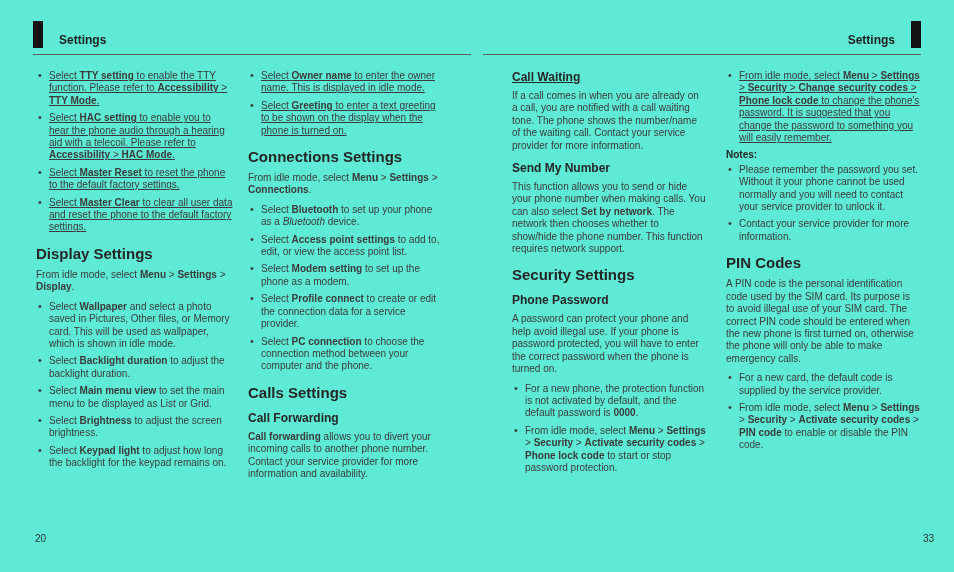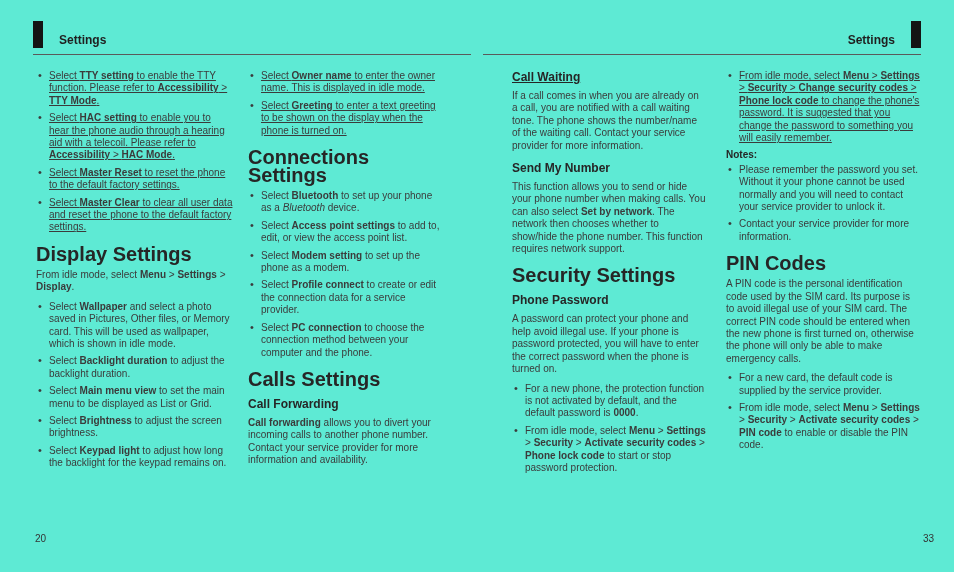--- a/index.html
+++ b/index.html
@@ -29,21 +29,21 @@
   .col1 { left:36px;  width:197px; }
   .col2 { left:248px; width:196px; }
   .col3 { left:512px; width:194px; }
   .col4 { left:726px; width:194px; }
   .col > :first-child { margin-top:0;text-decoration:underline; }
 
   ul { list-style:none; }
   li { position:relative; padding-left:13px; margin-bottom:5px; }
   li::before { content:"\2022"; position:absolute; left:2px; top:-1px; font-size:11px; color:#3b3b3b; }
 
-  h2 { font-size:20px; line-height:18px; font-weight:bold; color:#262626; margin:11px 0 6px; }
+  h2 { font-size:15px; line-height:18px; font-weight:bold; color:#262626; margin:11px 0 6px; }
   h3 { font-size:12px; line-height:15px; font-weight:bold; color:#262626; margin:9px 0 5px; }
   p  { margin:0 0 7px; }
   .notes-label { font-weight:bold; color:#262626; margin:2px 0 2px; }
   .b { font-weight:bold; }
   .i { font-style:italic; }
 
   
   .page-number { position:absolute; bottom:28px; font-size:10px; color:#333; }
   .page-number.left  { left:35px; }
   .page-number.right { right:20px; }
@@ -77,20 +77,21 @@
       <li><span>Select </span><span class="b">Keypad light</span><span> to adjust how long the backlight for the keypad remains on.</span></li>
     </ul>
   </div>
 
   <div class="col col2">
     <ul>
       <li><span>Select </span><span class="b">Owner name</span><span> to enter the owner name. This is displayed in idle mode.</span></li>
       <li><span>Select </span><span class="b">Greeting</span><span> to enter a text greeting to be shown on the display when the phone is turned on.</span></li>
     </ul>
     <h2>Connections Settings</h2>
+    <p><span>From idle mode, select </span><span class="b">Menu</span><span> &gt; </span><span class="b">Settings</span><span> &gt; </span><span class="b">Connections</span><span>.</span></p>
     <ul>
       <li><span>Select </span><span class="b">Bluetooth</span><span> to set up your phone as a </span><span class="i">Bluetooth</span><span> device.</span></li>
       <li><span>Select </span><span class="b">Access point settings</span><span> to add to, edit, or view the access point list.</span></li>
       <li><span>Select </span><span class="b">Modem setting</span><span> to set up the phone as a modem.</span></li>
       <li><span>Select </span><span class="b">Profile connect</span><span> to create or edit the connection data for a service provider.</span></li>
       <li><span>Select </span><span class="b">PC connection</span><span> to choose the connection method between your computer and the phone.</span></li>
     </ul>
     <h2>Calls Settings</h2>
     <h3>Call Forwarding</h3>
     <p><span class="b">Call forwarding</span><span> allows you to divert your incoming calls to another phone number. Contact your service provider for more information and availability.</span></p>

